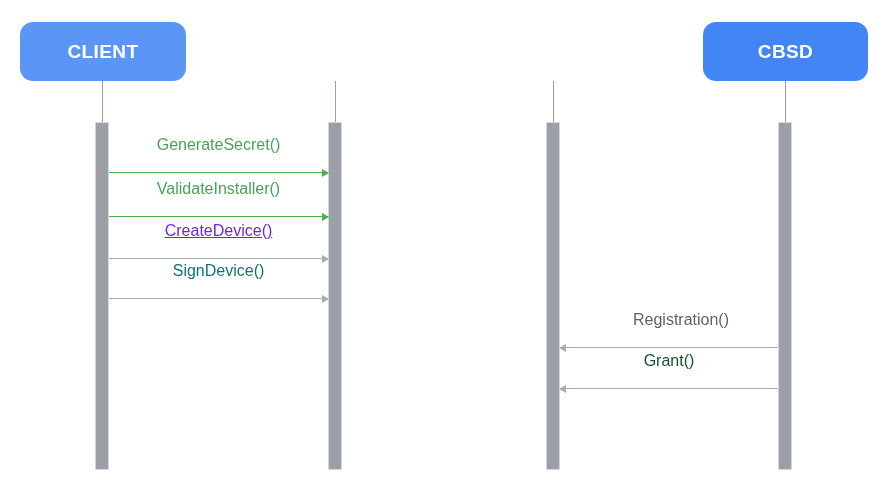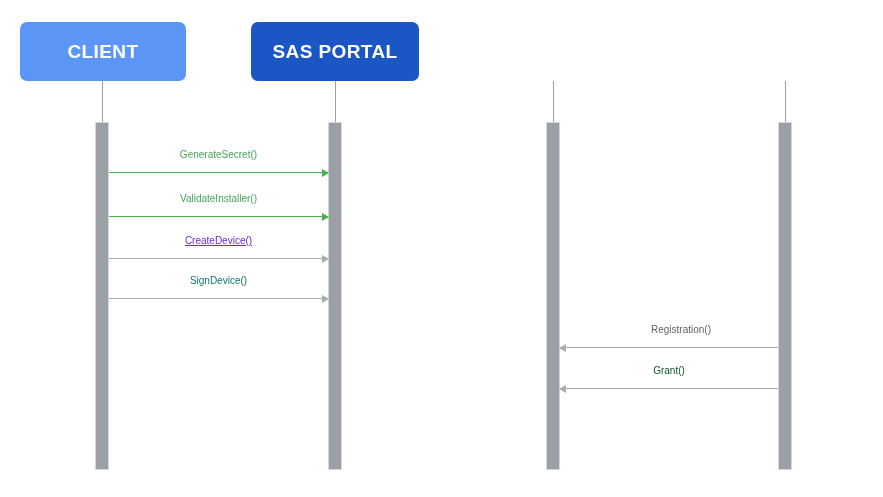--- a/index.html
+++ b/index.html
@@ -18,21 +18,21 @@
     width: 883px;
     height: 497px;
     background: #ffffff;
     overflow: hidden;
   }
 
   
   .participant {
     position: absolute;
     box-sizing: border-box;
-    border-radius: 7px;
+    border-radius: 13px;
     display: flex;
     align-items: center;
     justify-content: center;
     color: #ffffff;
     font-weight: bold;
     font-size: 19px;
     letter-spacing: 0.4px;
     white-space: nowrap;
     user-select: none;
   }
@@ -63,23 +63,23 @@
     left: 0;
     top: 0;
     height: 1px;
     width: 100%;
   }
   .message-label {
     position: absolute;
     left: 0;
     width: 100%;
     text-align: center;
-    font-size: 10px;
+    font-size: 16px;
     white-space: nowrap;
-    bottom: 8px;
+    bottom: 18px;
     line-height: 18px;
     user-select: none;
   }
   .arrowhead {
     position: absolute;
     width: 0;
     height: 0;
     top: -3.5px;
     border-top: 4px solid transparent;
     border-bottom: 4px solid transparent;
@@ -134,16 +134,16 @@
       <div class="message-label" style="color: rgb(95, 99, 104); margin-left: 12px;">Registration()</div>
     </div>
     <div class="message" style="left: 560px; top: 388px; width: 218px;">
       <div class="message-line" style="background: rgb(168, 173, 179);"></div>
       <div class="arrowhead left" style="border-right-color: rgb(168, 173, 179);"></div>
       <div class="message-label" style="color: #14532d;">Grant()</div>
     </div>
     <div class="participant" style="left: 20px; top: 22px; width: 166px; height: 59px; background: rgb(91, 150, 247);">
       <span>CLIENT</span>
     </div>
-    <div class="participant" style="left: 251px; top: 22px; width: 168px; height: 59px; background: rgb(26, 86, 196);">
-      <span>SAS PORTAL</span>
+    <div class="participant" style="left: 703px; top: 22px; width: 165px; height: 59px; background: rgb(66, 133, 244);">
+      <span>CBSD</span>
     </div>
   </div>
 
 </body></html>

